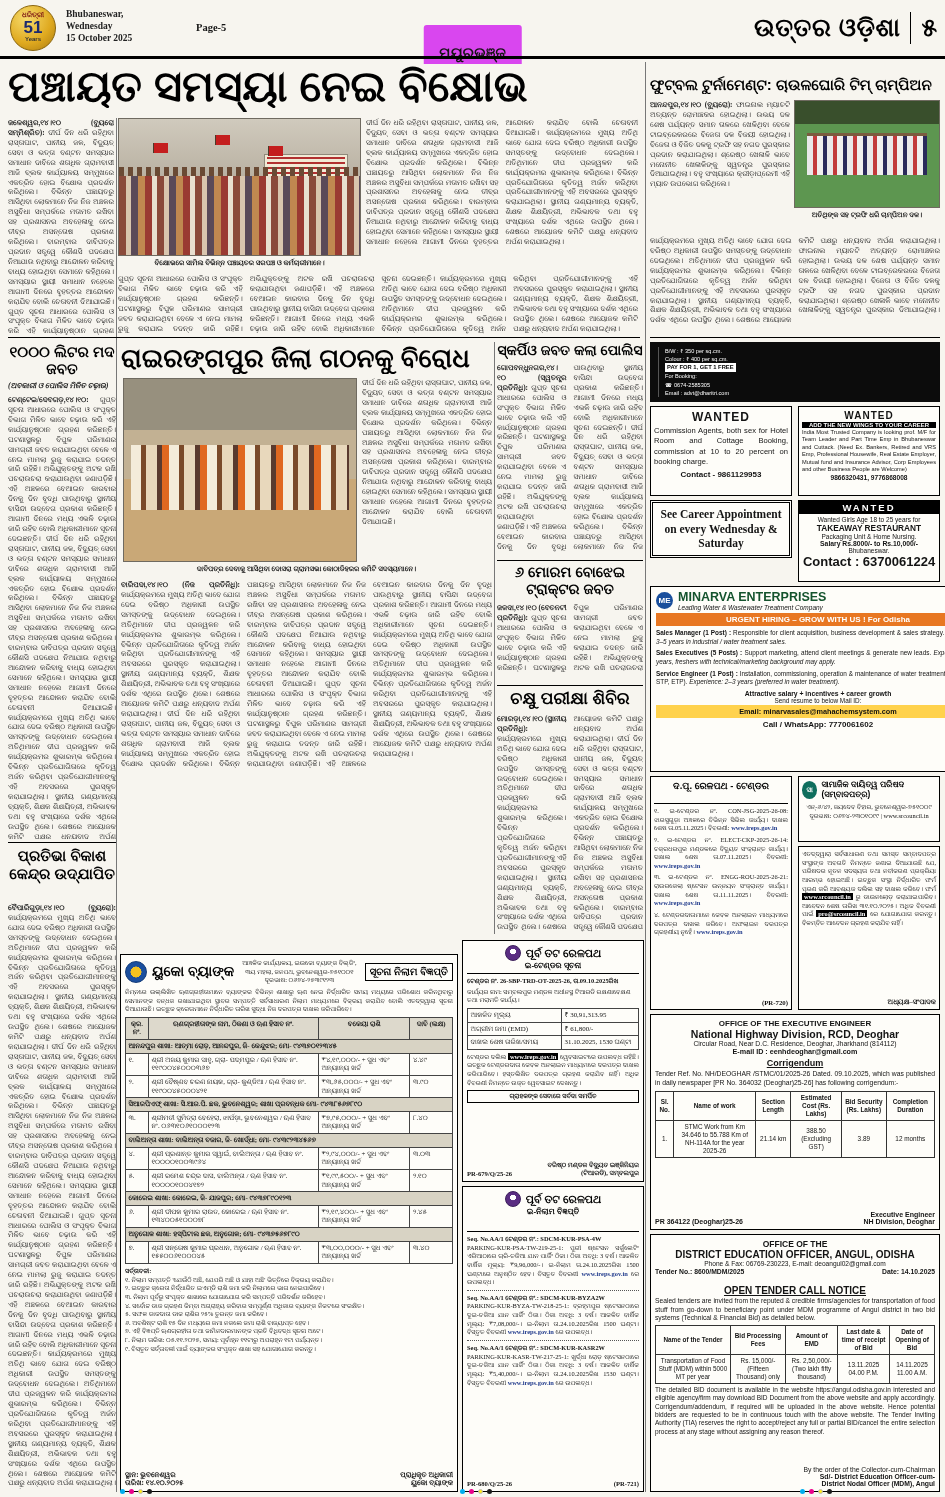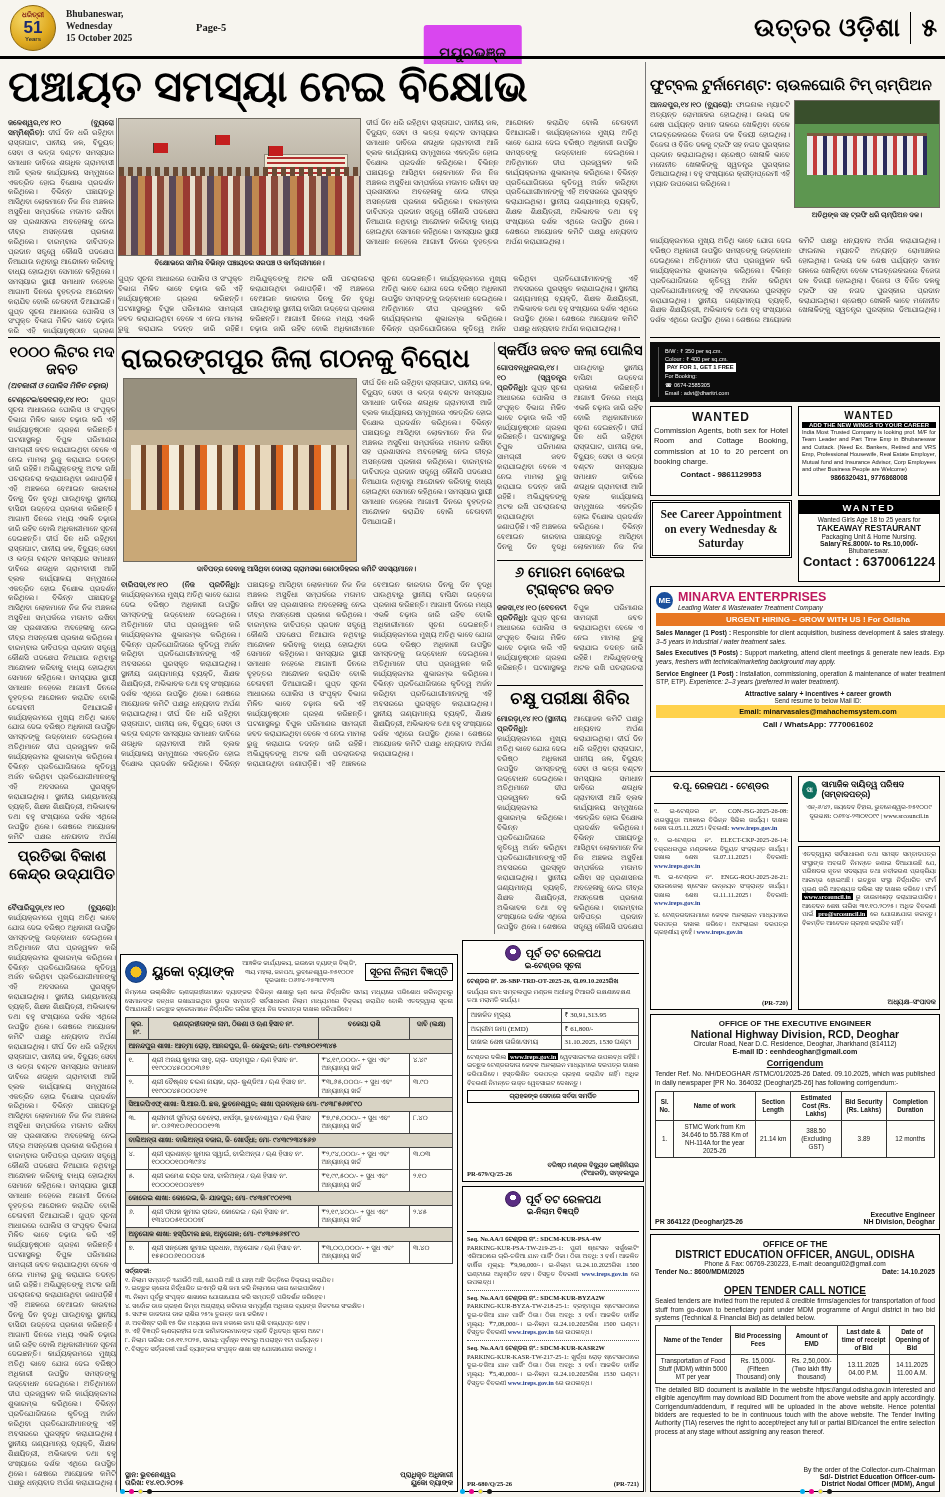--- a/index.html
+++ b/index.html
@@ -235,21 +235,21 @@
   <div style="font-size:6.5px;">Packaging Unit &amp; Home Nursing.</div>
   <div style="font-size:6.8px;font-weight:bold;">Salary Rs.8000/- to Rs.10,000/-</div>
   <div style="font-size:6.5px;">Bhubaneswar.</div>
   <div style="font-size:13px;font-weight:bold;">Contact : 6370061224</div>
 </div>
 
 <div class="abs box" style="left:650px;top:586px;width:336px;height:186px;padding:3px 5px;">
   <div style="display:flex;align-items:center;gap:5px;">
     <div class="me-circle">ME</div>
     <div>
-      <div class="sans" style="font-size:12.5px;font-weight:bold;color:#be185d;">MINARVA ENTERPRISES</div>
+      <div class="sans" style="font-size:12.5px;font-weight:bold;color:#14532d;">MINARVA ENTERPRISES</div>
       <div class="sans" style="font-size:6.5px;font-style:italic;">Leading Water &amp; Wastewater Treatment Company</div>
     </div>
   </div>
   <div class="minarva-banner" style="margin-top:2px;">URGENT HIRING – GROW WITH US ! For Odisha</div>
   <div class="job"><b>Sales Manager (1 Post) :</b> <span>Responsible for client acquisition, business development &amp; sales strategy.</span> <i>Experience: 3–5 years in industrial / water treatment sales.</i></div>
   <div class="job"><b>Sales Executives (5 Posts) :</b> <span>Support marketing, attend client meetings &amp; generate new leads.</span> <i>Experience: 0–3 years, freshers with technical/marketing background may apply.</i></div>
   <div class="job"><b>Service Engineer (1 Post) :</b> <span>Installation, commissioning, operation &amp; maintenance of water treatment plants (RO, STP, ETP).</span> <i>Experience: 2–3 years (preferred in water treatment).</i></div>
   <div class="sans" style="font-size:6.8px;font-weight:bold;text-align:center;margin-top:3px;">Attractive salary + incentives + career growth</div>
   <div class="sans" style="font-size:6.4px;text-align:center;">Send resume to below Mail ID:</div>
   <div class="minarva-mail" style="margin-top:1px;">Email: minarvasales@mahachemsystem.com</div>

